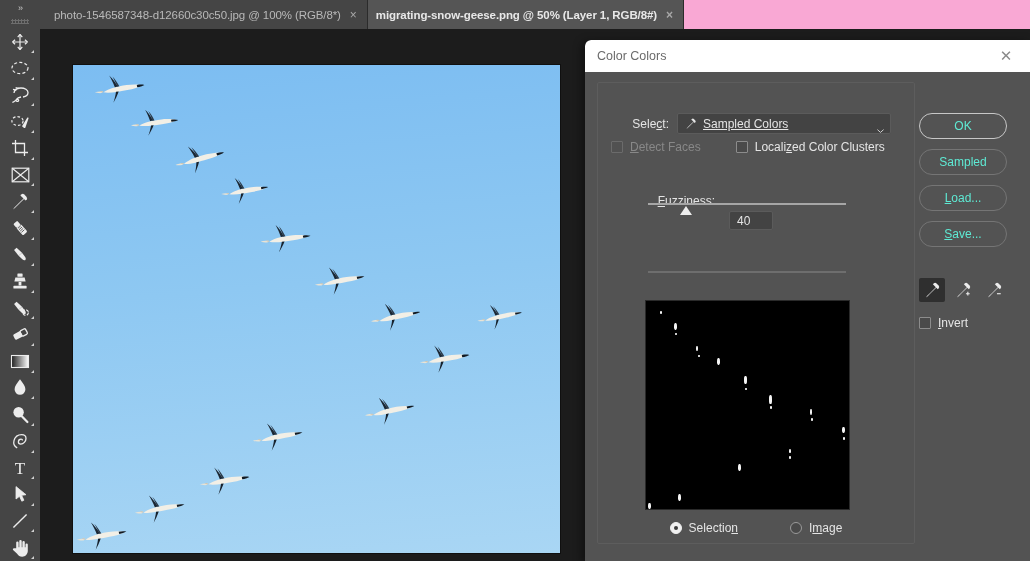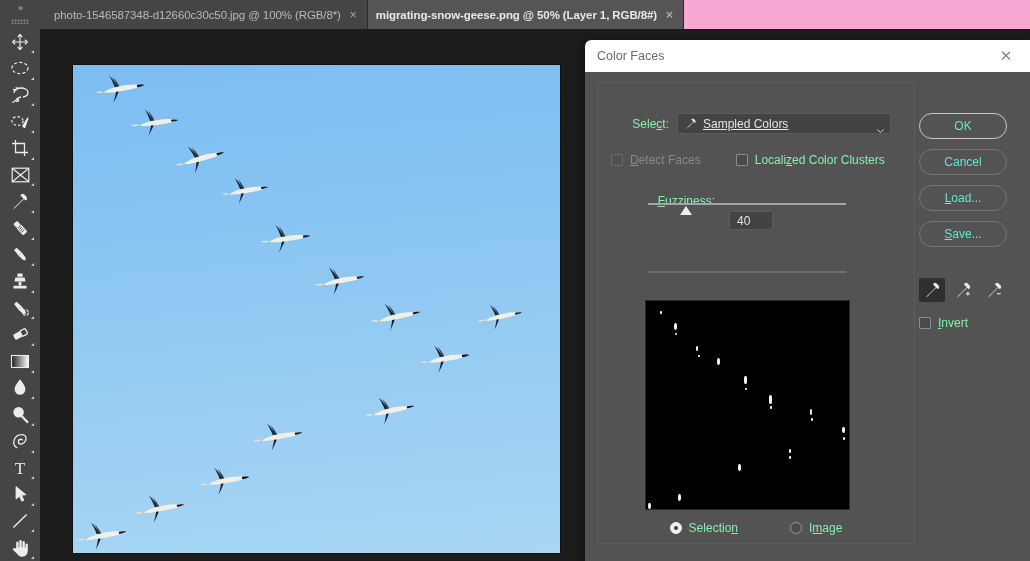--- a/index.html
+++ b/index.html
@@ -149,21 +149,21 @@
     pointer-events: none;
   }
 
   #select-row {
     position: absolute; left: 12px; top: 41px;
     width: 318px;
     display: flex; align-items: center;
   }
   .lbl {
     font-size: 12px;
-    color: #86efac;
+    color: #e5e5e5;
   }
   .lbl.dim { color: #888888; }
   .u { text-decoration: underline; }
 
   #select-label { width: 72px; text-align: right; margin-right: 8px; }
   .combo {
     position: relative;
     height: 21px;
     background: #434343;
     border: 1px solid #5b5b5b;
@@ -175,21 +175,21 @@
   }
   .combo .chev {
     position: absolute; right: 6px; top: 50%;
     margin-top: -2px;
     width: 7px; height: 4px;
   }
   #select-combo { width: 214px; text-decoration: underline; }
   #select-combo .eyedrop-mini { margin-right: 6px; display: flex; }
 
   #check-row {
-    position: absolute; left: 12px; top: 81px;
+    position: absolute; left: 12px; top: 68px;
     width: 318px;
     display: flex; align-items: flex-start;
   }
   .cbox {
     width: 12px; height: 12px;
     border: 1px solid #8c8c8c;
     border-radius: 1px;
     background: #4a4a4a;
     margin-right: 7px;
     flex: 0 0 auto;
@@ -679,21 +679,21 @@
             <path d="M44 14.4 C47 14.2, 49.6 14.6, 51.6 15.4 C49.4 16.2, 46.8 16.6, 44.2 16.6 Z" fill="#101a24"></path>
             <path d="M9.8 16 C8.4 15.4, 7.4 15.2, 6.4 15.4 C7.4 16.4, 8.6 16.9, 9.9 17.1 Z" fill="#cfc6b4"></path>
           </svg>
         </div>
       </div>
   </div>
 
   <div id="dialog">
 
     <div id="dialog-titlebar">
-      <span id="dialog-title">Color Faces</span>
+      <span id="dialog-title">Color Colors</span>
       <span id="dialog-close">✕</span>
     </div>
 
     <div id="dialog-body">
 
       <div id="group-frame"></div>
 
       <div id="select-row">
         <span id="select-label" class="lbl">Sele<span class="u">c</span>t:</span>
         <div id="select-combo" class="combo">
@@ -766,21 +766,21 @@
           <span class="lbl">Selectio<span class="u">n</span></span>
         </div>
         <div class="radio-item" id="image-radio-item">
           <span class="rbox"></span>
           <span class="lbl">I<span class="u">m</span>age</span>
         </div>
       </div>
 
       <div id="btn-col">
         <div class="btn default">OK</div>
-        <div class="btn">Cancel</div>
+        <div class="btn">Sampled</div>
         <div class="btn" id="load-btn"><span class="u">L</span>oad...</div>
         <div class="btn"><span class="u">S</span>ave...</div>
       </div>
 
       <div id="dropper-row">
         <div class="dropper active">
           <svg width="17" height="17" viewBox="0 0 18 18">
             <path d="M13.3 4.7L6.2 11.8 3.4 14.6l-1.4 1.9 1.9-1.4 2.8-2.8 7.1-7.1z" fill="#ececec"></path>
             <path d="M10.2 1.6a2.2 2.2 0 013.1 0l2.1 2.1a2.2 2.2 0 010 3.1l-.8.8-5.2-5.2z" fill="#ececec"></path>
           </svg>

